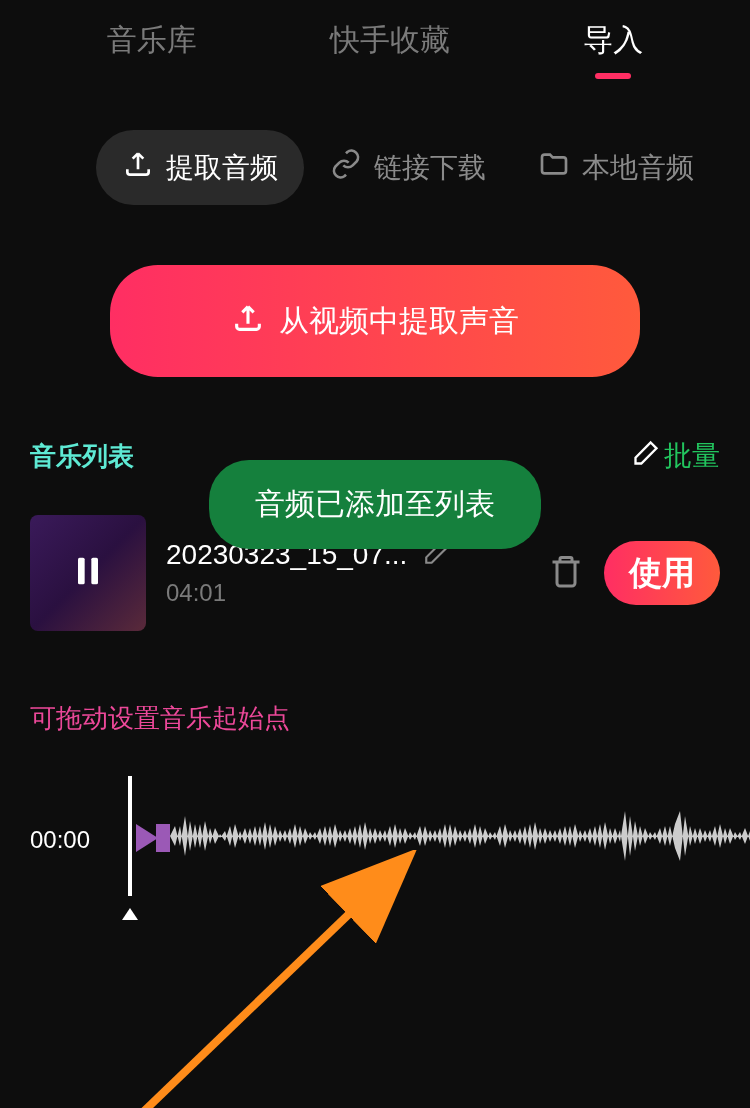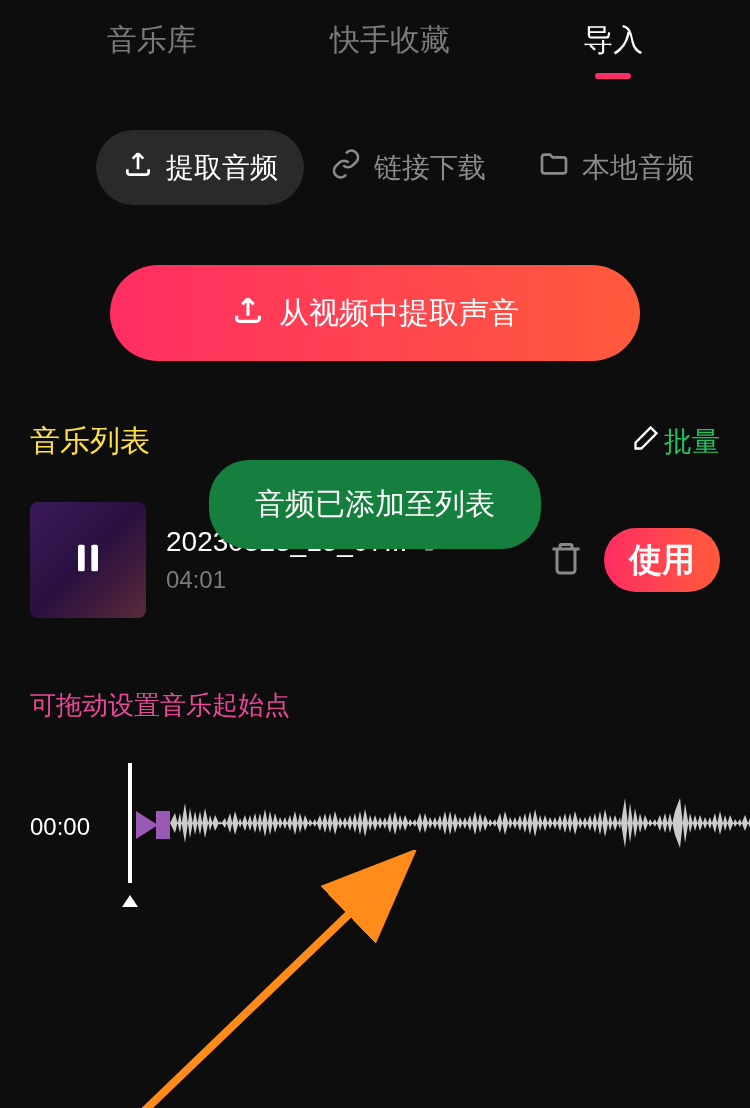--- a/index.html
+++ b/index.html
@@ -68,21 +68,21 @@
       color: #fff;
     }
     .sub-option svg {
       width: 32px;
       height: 32px;
     }
     
     
     .extract-btn {
       margin: 60px 110px 0;
-      height: 96px;
+      height: 112px;
       background: linear-gradient(90deg, #ff2e63 0%, #ff5a3c 100%);
       border-radius: 48px;
       display: flex;
       align-items: center;
       justify-content: center;
       gap: 14px;
       font-size: 30px;
       color: #fff;
       font-weight: 500;
     }
@@ -92,23 +92,23 @@
     }
     
     
     .list-header {
       display: flex;
       justify-content: space-between;
       align-items: center;
       padding: 60px 30px 0;
     }
     .list-title {
-      font-size: 30px;
-      color: #fde047;
-      font-weight: 400;
+      font-size: 26px;
+      color: #5eead4;
+      font-weight: 700;
     }
     .batch-btn {
       display: flex;
       align-items: center;
       gap: 4px;
       font-size: 28px;
       color: #22c55e;
     }
     .batch-btn svg {
       width: 28px;

